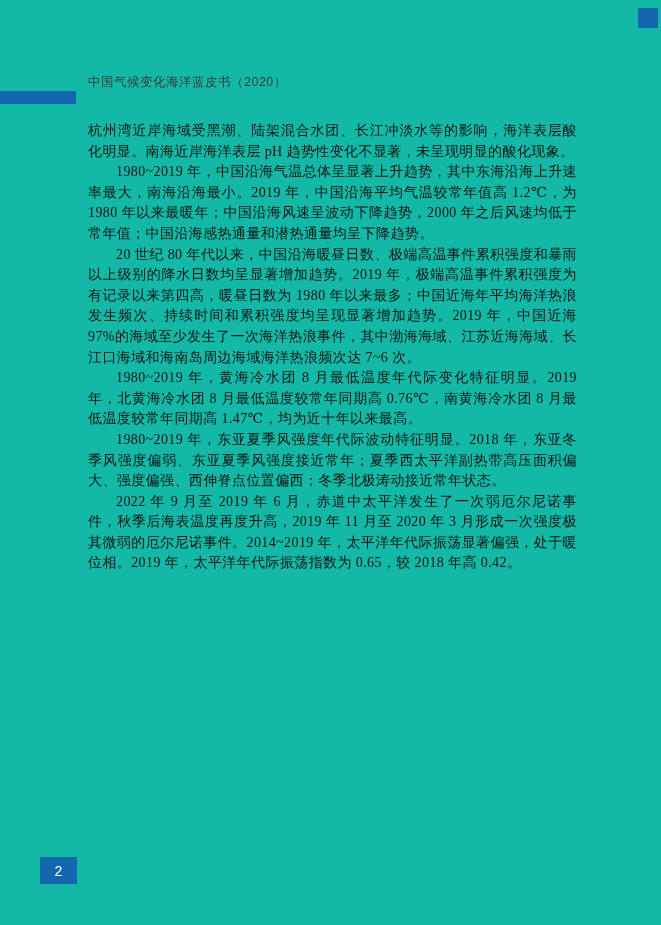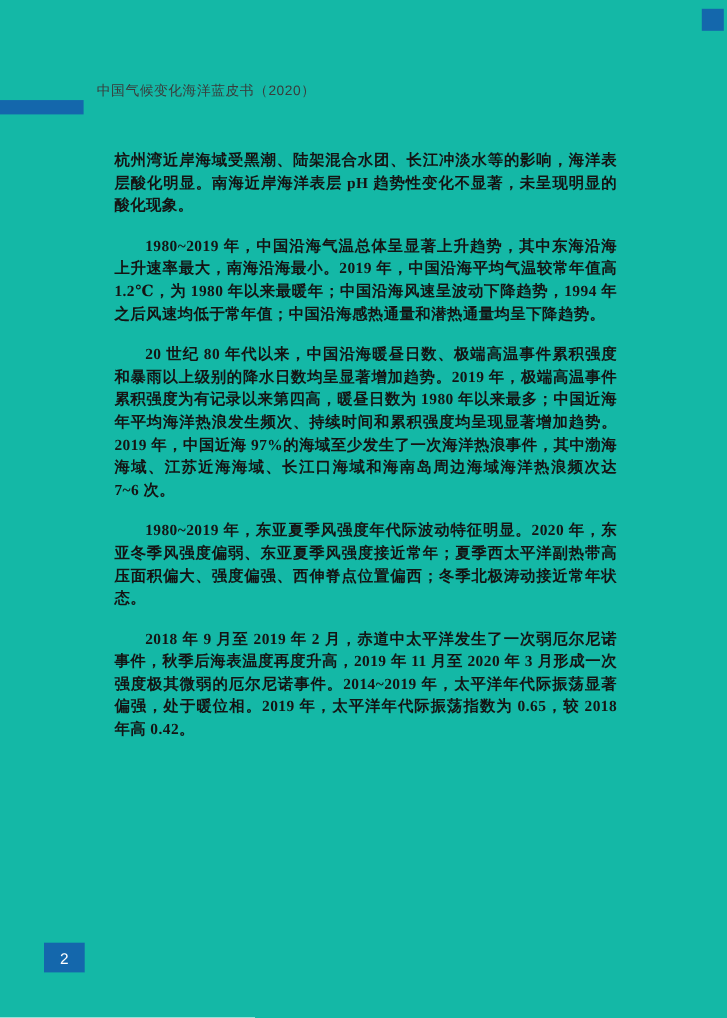--- a/index.html
+++ b/index.html
@@ -46,24 +46,23 @@
     top: 121px;
     left: 88px;
     width: 489px;
     font-size: 14px;
     line-height: 20.6px;
     letter-spacing: 0.4px;
     color: #141414;
     text-align: justify;
   }
   .para {
-    margin: 16px;
+    margin: 0;
     padding: 0;
     text-indent: 2em;
-    font-weight: bold;
   }
   .para.continued {
     text-indent: 0;
   }
   .page-number-box {
     position: absolute;
     left: 40px;
     top: 857px;
     width: 37px;
     height: 27px;
@@ -85,24 +84,25 @@
 
   <div class="corner-square"></div>
 
   <header class="page-header">
     <div class="header-title">中国气候变化海洋蓝皮书（2020）</div>
     <div class="header-bar"></div>
   </header>
 
   <main class="body-text">
     <p class="para continued">杭州湾近岸海域受黑潮、陆架混合水团、长江冲淡水等的影响，海洋表层酸化明显。南海近岸海洋表层 pH 趋势性变化不显著，未呈现明显的酸化现象。</p>
-    <p class="para">1980~2019 年，中国沿海气温总体呈显著上升趋势，其中东海沿海上升速率最大，南海沿海最小。2019 年，中国沿海平均气温较常年值高 1.2℃，为 1980 年以来最暖年；中国沿海风速呈波动下降趋势，1994 年之后风速均低于常年值；中国沿海感热通量和潜热通量均呈下降趋势。</p>
+    <p class="para">1980~2019 年，中国沿海气温总体呈显著上升趋势，其中东海沿海上升速率最大，南海沿海最小。2019 年，中国沿海平均气温较常年值高 1.2℃，为 1980 年以来最暖年；中国沿海风速呈波动下降趋势，2000 年之后风速均低于常年值；中国沿海感热通量和潜热通量均呈下降趋势。</p>
     <p class="para">20 世纪 80 年代以来，中国沿海暖昼日数、极端高温事件累积强度和暴雨以上级别的降水日数均呈显著增加趋势。2019 年，极端高温事件累积强度为有记录以来第四高，暖昼日数为 1980 年以来最多；中国近海年平均海洋热浪发生频次、持续时间和累积强度均呈现显著增加趋势。2019 年，中国近海 97%的海域至少发生了一次海洋热浪事件，其中渤海海域、江苏近海海域、长江口海域和海南岛周边海域海洋热浪频次达 7~6 次。</p>
-    <p class="para">1980~2019 年，东亚夏季风强度年代际波动特征明显。2020 年，东亚冬季风强度偏弱、东亚夏季风强度接近常年；夏季西太平洋副热带高压面积偏大、强度偏强、西伸脊点位置偏西；冬季北极涛动接近常年状态。</p>
-    <p class="para">2018 年 9 月至 2019 年 2 月，赤道中太平洋发生了一次弱厄尔尼诺事件，秋季后海表温度再度升高，2019 年 11 月至 2020 年 3 月形成一次强度极其微弱的厄尔尼诺事件。2014~2019 年，太平洋年代际振荡显著偏强，处于暖位相。2019 年，太平洋年代际振荡指数为 0.65，较 2018 年高 0.42。</p>
+    <p class="para">1980~2019 年，黄海冷水团 8 月最低温度年代际变化特征明显。2019 年，北黄海冷水团 8 月最低温度较常年同期高 0.76℃，南黄海冷水团 8 月最低温度较常年同期高 1.47℃，均为近十年以来最高。</p>
+    <p class="para">1980~2019 年，东亚夏季风强度年代际波动特征明显。2018 年，东亚冬季风强度偏弱、东亚夏季风强度接近常年；夏季西太平洋副热带高压面积偏大、强度偏强、西伸脊点位置偏西；冬季北极涛动接近常年状态。</p>
+    <p class="para">2022 年 9 月至 2019 年 6 月，赤道中太平洋发生了一次弱厄尔尼诺事件，秋季后海表温度再度升高，2019 年 11 月至 2020 年 3 月形成一次强度极其微弱的厄尔尼诺事件。2014~2019 年，太平洋年代际振荡显著偏强，处于暖位相。2019 年，太平洋年代际振荡指数为 0.65，较 2018 年高 0.42。</p>
   </main>
 
   <footer>
     <div class="page-number-box">
       <span class="num">2</span>
     </div>
   </footer>
 
 </div>
 

